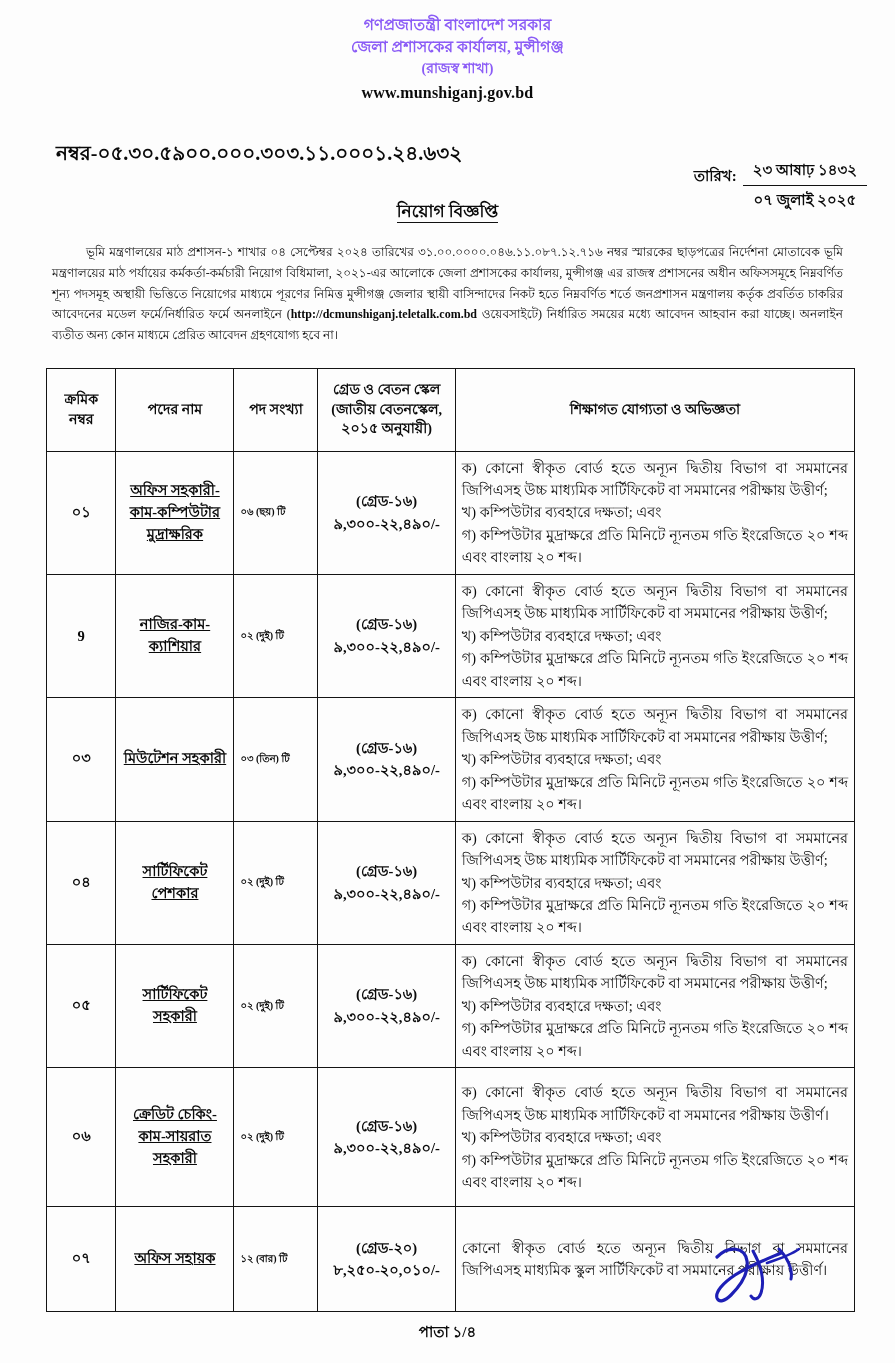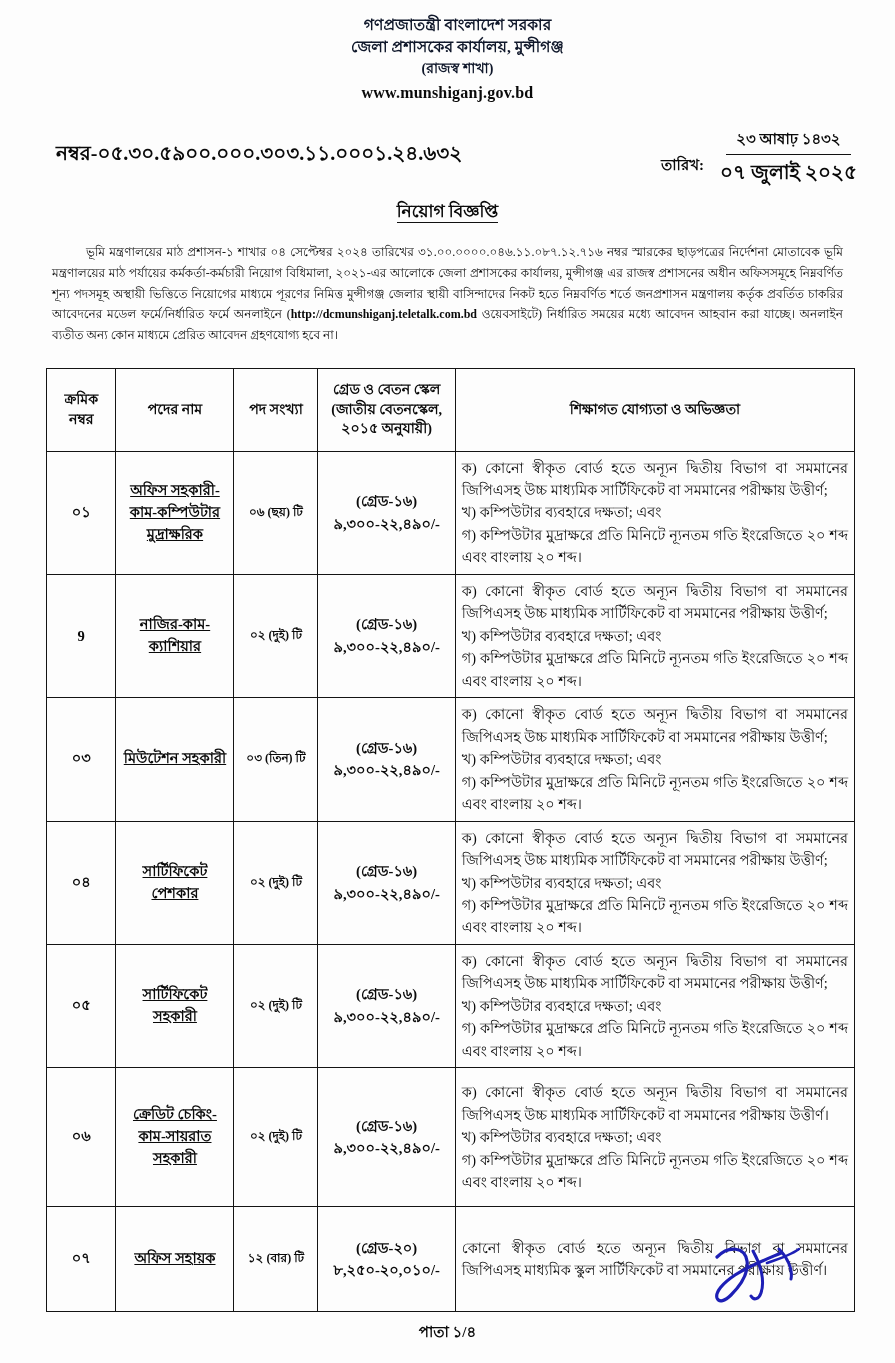--- a/index.html
+++ b/index.html
@@ -23,21 +23,21 @@
   
   .letterhead {
     text-align: center;
     padding-top: 14px;
     line-height: 1.45;
   }
   .letterhead .lh-line {
     font-size: 15.5px;
     font-weight: 600;
     letter-spacing: .1px;
-    color: #0f172a;
+    color: #8b5cf6;
     padding-left: 20px;
   }
   .letterhead .lh-line.paren {
     font-size: 14px;
     font-weight: 600;
   }
   .letterhead .lh-web {
     font-size: 16px;
     font-weight: 600;
     font-family: "Liberation Serif", "DejaVu Serif", serif;
@@ -70,30 +70,31 @@
   }
   .date-label {
     font-size: 15px;
     font-weight: 600;
     padding-top: 14px;
   }
   .date-stack {
     display: flex;
     flex-direction: column;
     align-items: center;
+    margin-top: 31px;
   }
   .date-bn {
     font-size: 15px;
     font-weight: 600;
     padding: 1px 10px 2px;
     border-bottom: 1.4px solid #111;
     white-space: nowrap;
   }
   .date-en {
-    font-size: 20px;
+    font-size: 15px;
     font-weight: 600;
     padding: 2px 10px 0;
     white-space: nowrap;
   }
 
   
   .doc-title {
     text-align: center;
     margin-top: 14px;
     font-size: 17px;
@@ -154,22 +155,22 @@
     font-weight: 600;
   }
   td.post {
     text-align: center;
     font-size: 14.6px;
     font-weight: 600;
     line-height: 1.5;
     text-decoration: underline;
   }
   td.count {
-    text-align: center;
-    font-size: 12px;
+    text-align: left;
+    font-size: 10px;
     font-weight: 600;
     white-space: nowrap;
   }
   td.grade {
     text-align: center;
     font-size: 14.6px;
     font-weight: 600;
     line-height: 1.55;
   }
   td.qual {

